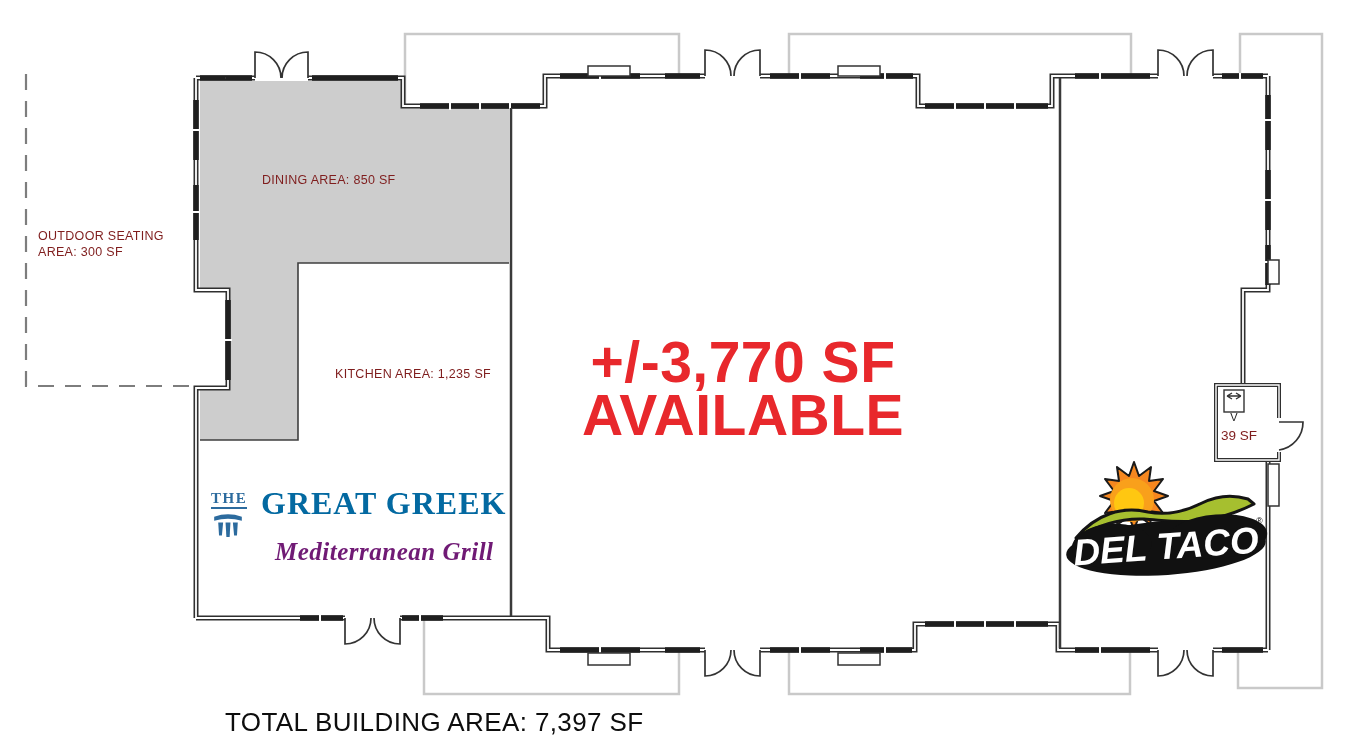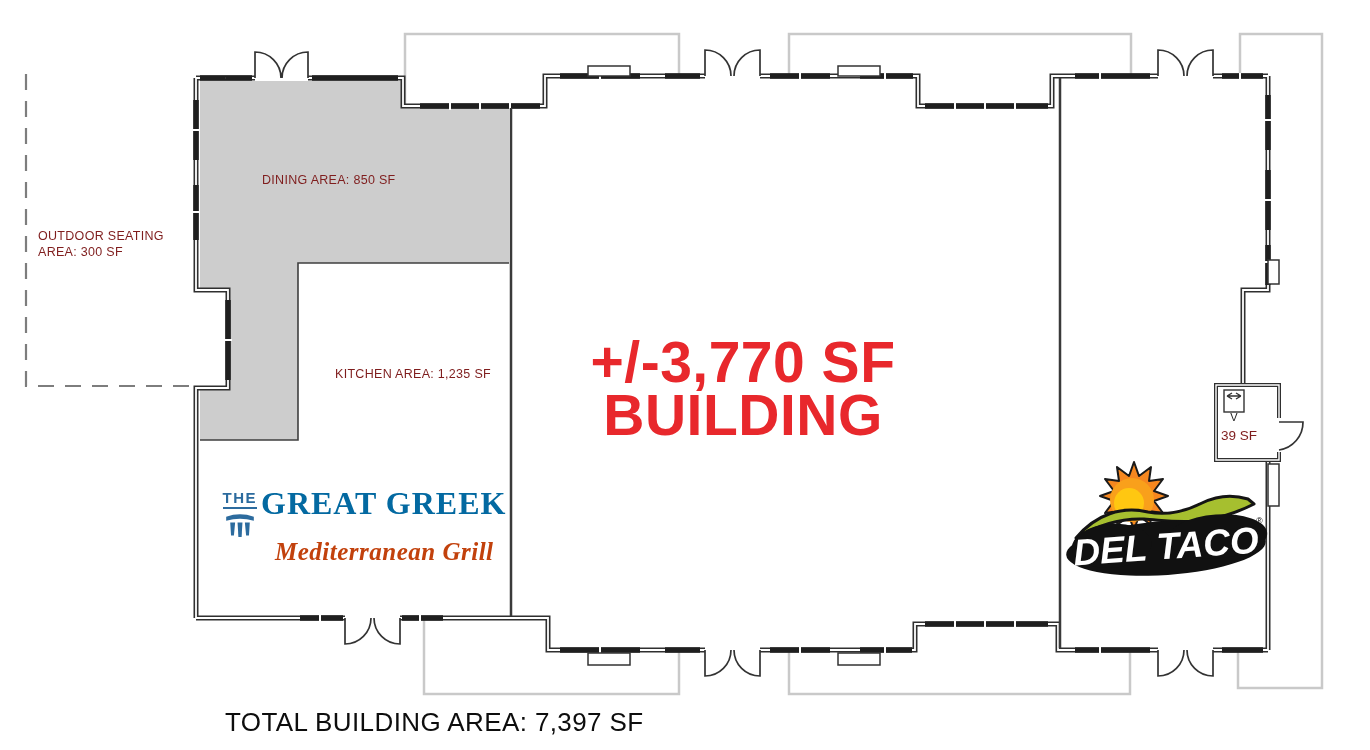--- a/index.html
+++ b/index.html
@@ -34,28 +34,28 @@
   .lbl-48sf{left:1221px;top:428px;font-size:13.5px;}
   .lbl-available{
     left:511px;top:336px;width:464px;text-align:center;
     color:#e8282c;font-size:57px;line-height:53px;font-weight:800;letter-spacing:.5px;
   }
   .lbl-total{left:225px;top:707px;font-size:26px;letter-spacing:.4px;color:#0d0d0d;}
 
   
   .gg{position:absolute;left:211px;top:484px;width:305px;}
   .gg-row{display:flex;align-items:flex-start;}
-  .gg-the-block{display:flex;flex-direction:column;align-items:flex-end;width:46px;margin-top:6px;}
+  .gg-the-block{display:flex;flex-direction:column;align-items:flex-start;width:46px;margin-top:6px;font-family:Liberation Serif, serif;}
   .gg-the{font-size:15px;font-weight:bold;color:#2c6b9e;letter-spacing:1.5px;
           border-bottom:2.5px solid #2c6b9e;padding-bottom:1px;line-height:16px;}
   .gg-col{width:34px;height:26px;margin-top:2px;}
   .gg-name{font-family:"Liberation Serif", serif;font-weight:bold;font-size:32px;
            letter-spacing:1px;color:#0369a1;line-height:38px;margin-left:4px;}
   .gg-tag{font-family:"Liberation Serif", serif;font-style:italic;font-weight:bold;
-          font-size:25px;color:#c2410c;margin-left:64px;margin-top:1px;letter-spacing:.5px;}
+          font-size:25px;color:#701a75;margin-left:64px;margin-top:1px;letter-spacing:.5px;}
 
   
   .dt{position:absolute;left:1060px;top:456px;width:212px;height:124px;}
   .dt-text{font-family:"Liberation Sans", sans-serif;font-style:italic;font-weight:bold;
            font-size:37px;fill:#ffffff;letter-spacing:0px;text-anchor:middle;}
   .dt-reg{font-family:"Liberation Sans", sans-serif;font-size:9px;fill:#111111;}
 </style>
 </head>
 <body>
 
@@ -134,21 +134,21 @@
     <div>OUTDOOR SEATING</div>
     <div>AREA: 300 SF</div>
   </div>
 
   <div class="lbl lbl-small lbl-dining">DINING AREA: 850 SF</div>
 
   <div class="lbl lbl-small lbl-kitchen">KITCHEN AREA: 1,235 SF</div>
 
   <div class="lbl lbl-available">
     <div>+/-3,770 SF</div>
-    <div>BUILDING</div>
+    <div>AVAILABLE</div>
   </div>
 
   <div class="lbl lbl-48sf">39 SF</div>
 
   <div class="lbl lbl-total">TOTAL BUILDING AREA: 7,397 SF</div>
 
   <div class="gg">
     <div class="gg-row">
       <div class="gg-the-block">
         <span class="gg-the">THE</span>

